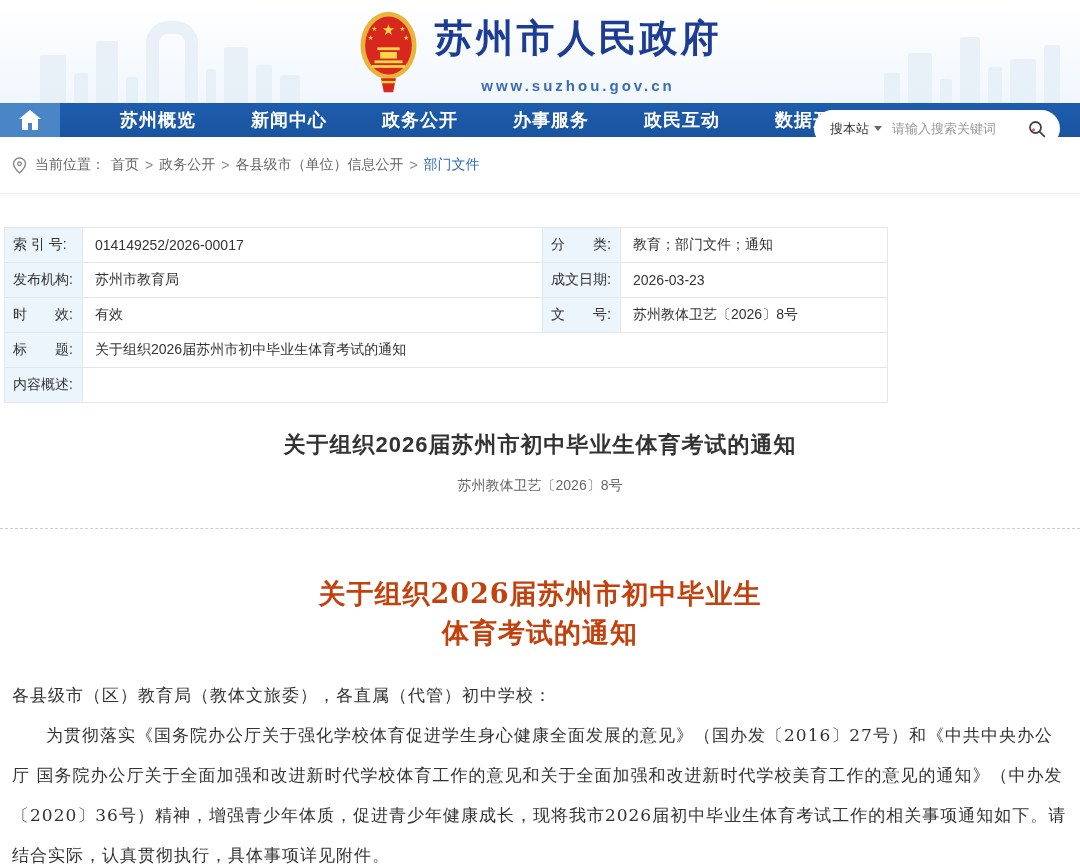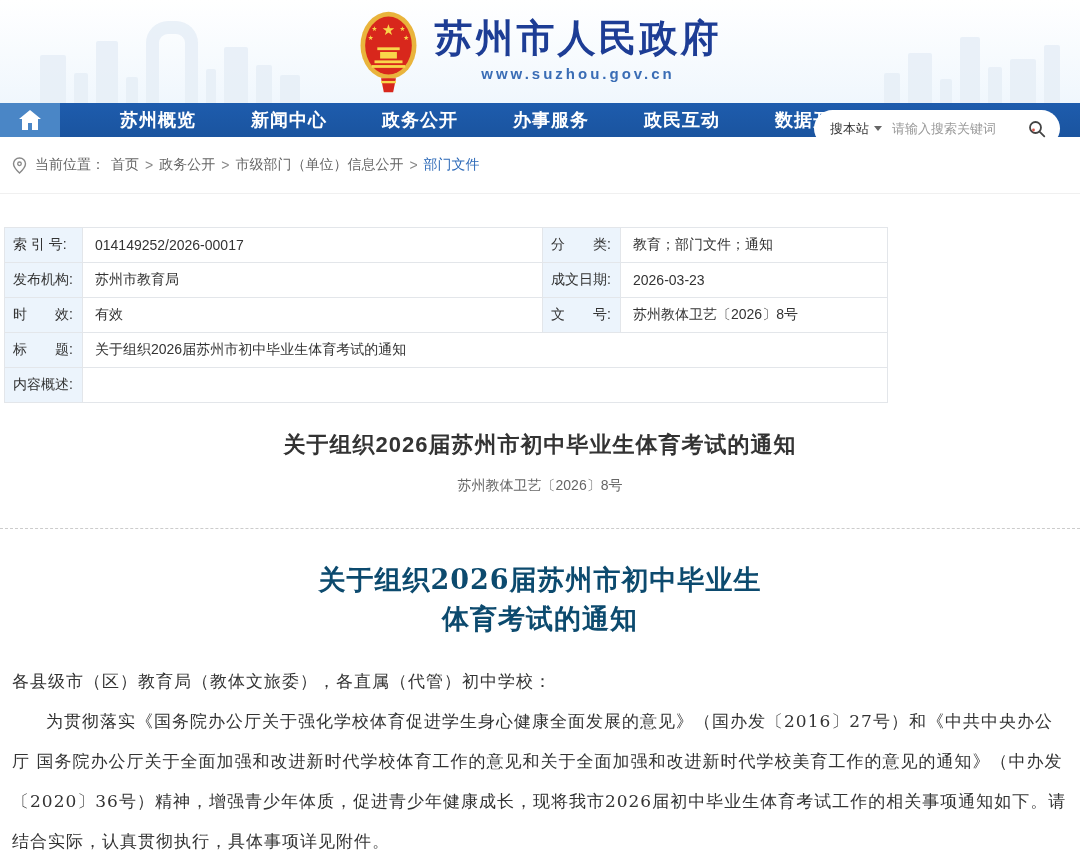--- a/index.html
+++ b/index.html
@@ -10,21 +10,21 @@
   .header { position: relative; height: 103px; background: linear-gradient(#ffffff, #f0f7fd); overflow: hidden; }
   .skyline { position: absolute; bottom: 0; display: flex; align-items: flex-end; gap: 8px; opacity: .85; }
   .skyline i { display: block; background: #e7eff7; border-radius: 2px 2px 0 0; }
   .skyline .arch { background: transparent; border: 13px solid #e7eff7; border-bottom: none; border-radius: 22px 22px 0 0; }
   .skyline-left { left: 40px; }
   .skyline-right { right: 20px; }
 
   .logo-wrap { position: absolute; left: 50%; top: 10px; transform: translateX(-50%); display: flex; align-items: flex-start; gap: 16px; }
   .titles { padding-top: 6px; }
   .site-title { font-size: 38px; font-weight: bold; color: #1d3d95; letter-spacing: 3px; line-height: 44px; }
-  .site-url { text-align: center; color: #3a6db5; font-size: 15px; font-weight: bold; letter-spacing: 3px; margin-top: 5px; }
+  .site-url { text-align: center; color: #3a6db5; font-size: 15px; font-weight: bold; letter-spacing: 3px; margin-top: 17px; }
 
   
   .navbar { position: relative; height: 34px; background: linear-gradient(#1e5cad, #1a549f); display: flex; align-items: stretch; }
   .home-tile { width: 60px; background: #4a86c6; display: flex; align-items: center; justify-content: center; cursor: pointer; }
   .nav-items { display: flex; align-items: center; gap: 55px; margin-left: 60px; }
   .nav-item { color: #ffffff; font-size: 18px; font-weight: bold; letter-spacing: 1px; cursor: pointer; white-space: nowrap; }
   .search-pill { position: absolute; right: 20px; top: 7px; width: 246px; height: 37px; background: #ffffff; border-radius: 19px; display: flex; align-items: center; padding: 0 14px 0 16px; }
   .search-scope { font-size: 13px; color: #333; white-space: nowrap; cursor: pointer; display: flex; align-items: center; gap: 5px; }
   .chevron { width: 0; height: 0; border-left: 4px solid transparent; border-right: 4px solid transparent; border-top: 5px solid #666; display: inline-block; }
   .search-input { border: none; outline: none; flex: 1; margin-left: 10px; font-size: 13px; color: #3b82f6; font-family: "Liberation Sans", sans-serif; background: transparent; min-width: 0; }
@@ -41,21 +41,21 @@
 
   
   .meta-table { width: 884px; margin: 33px 4px 0; border-collapse: collapse; font-size: 14px; color: #333; table-layout: fixed; }
   .meta-table td { border: 1px solid #e3e6ea; height: 35px; padding: 0 12px; vertical-align: middle; }
   .meta-table td.mlabel { background: #ecf4fc; width: 78px; padding: 0 8px; white-space: pre; color: #333; }
 
   
   .article-title { margin-top: 27px; text-align: center; font-size: 22px; font-weight: bold; color: #333; letter-spacing: 1px; }
   .doc-number { margin-top: 17px; text-align: center; font-size: 14px; color: #666; }
   .dashed-divider { border: none; border-top: 1px dashed #ccc; margin: 33px 0 0; }
-  .doc-heading { margin-top: 31px; text-align: center; font-family: "DejaVu Serif", "Liberation Serif", serif; font-size: 27px; font-weight: bold; color: #0c4a6e; line-height: 39px; letter-spacing: 1px; }
+  .doc-heading { margin-top: 45px; text-align: center; font-family: "DejaVu Serif", "Liberation Serif", serif; font-size: 27px; font-weight: bold; color: #c2410c; line-height: 39px; letter-spacing: 1px; }
   .doc-body { margin: 23px 12px 0; font-family: "DejaVu Serif", "Liberation Serif", serif; font-size: 17px; color: #333; line-height: 40px; letter-spacing: 1px; }
   .doc-body .para { text-indent: 2em; }
 </style>
 </head>
 <body>
 
 <div class="header">
   <div class="skyline skyline-left">
     <i style="width:26px;height:48px"></i>
     <i style="width:14px;height:30px"></i>
@@ -135,21 +135,21 @@
     <svg width="15" height="17" viewBox="0 0 15 17">
       <path d="M7.5 1 C4 1 1.5 3.6 1.5 6.8 C1.5 10.5 7.5 16 7.5 16 C7.5 16 13.5 10.5 13.5 6.8 C13.5 3.6 11 1 7.5 1 Z" fill="none" stroke="#888" stroke-width="1.4"></path>
       <circle cx="7.5" cy="6.8" r="1.8" fill="none" stroke="#888" stroke-width="1.3"></circle>
     </svg>
   </span>
   <span>当前位置：</span>
   <span class="crumb">首页</span>
   <span class="crumb-sep">&gt;</span>
   <span class="crumb">政务公开</span>
   <span class="crumb-sep">&gt;</span>
-  <span class="crumb">市级部门（单位）信息公开</span>
+  <span class="crumb">各县级市（单位）信息公开</span>
   <span class="crumb-sep">&gt;</span>
   <span class="crumb crumb-current">部门文件</span>
 </div>
 
 <table class="meta-table">
   <colgroup>
       <col style="width:78px">
       <col style="width:460px">
       <col style="width:78px">
       <col>

